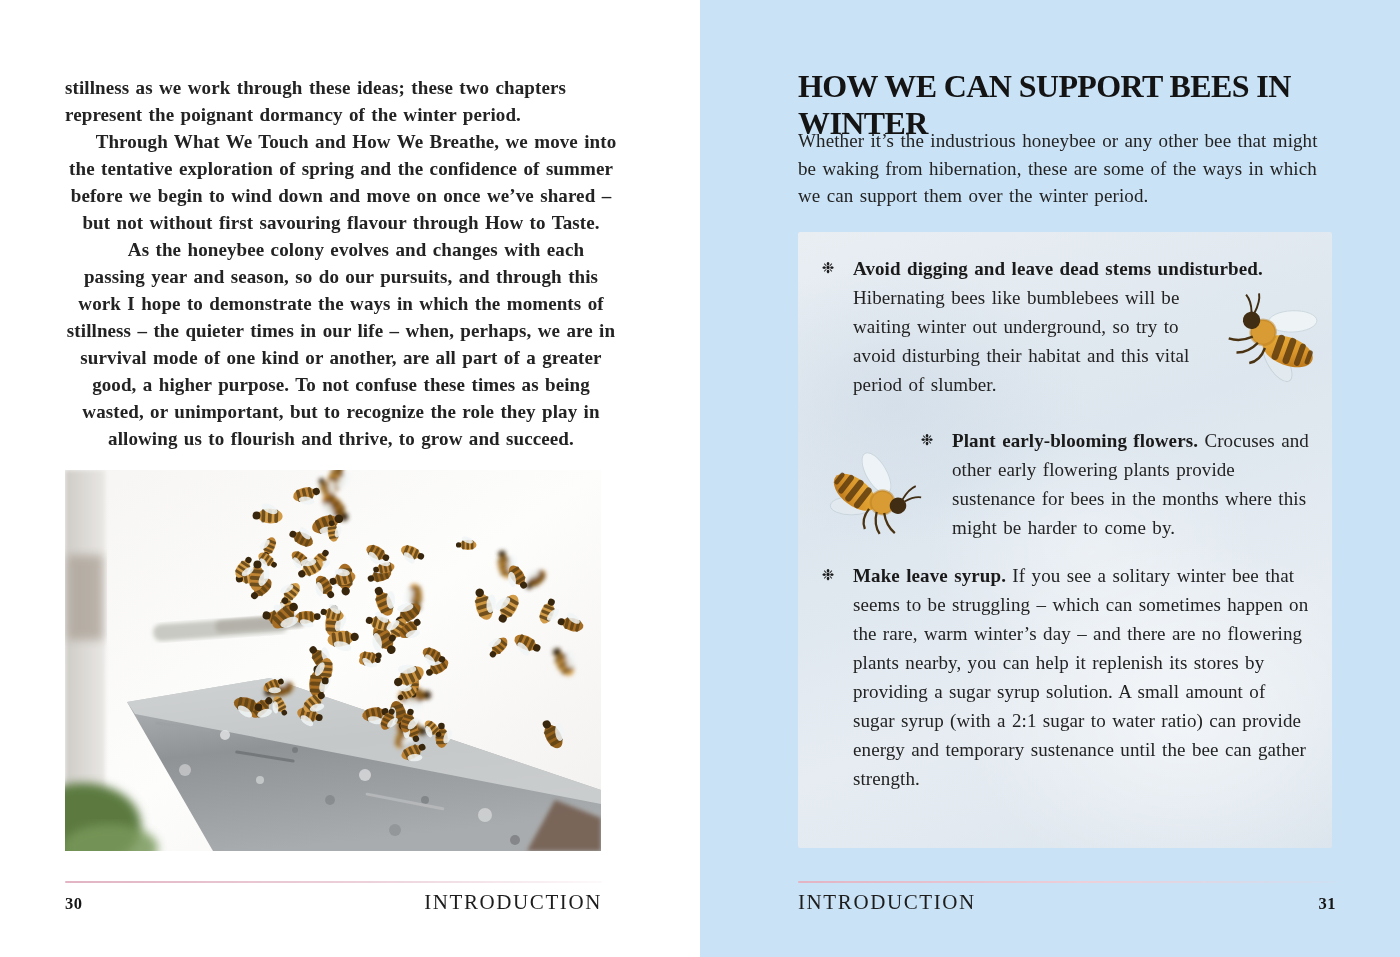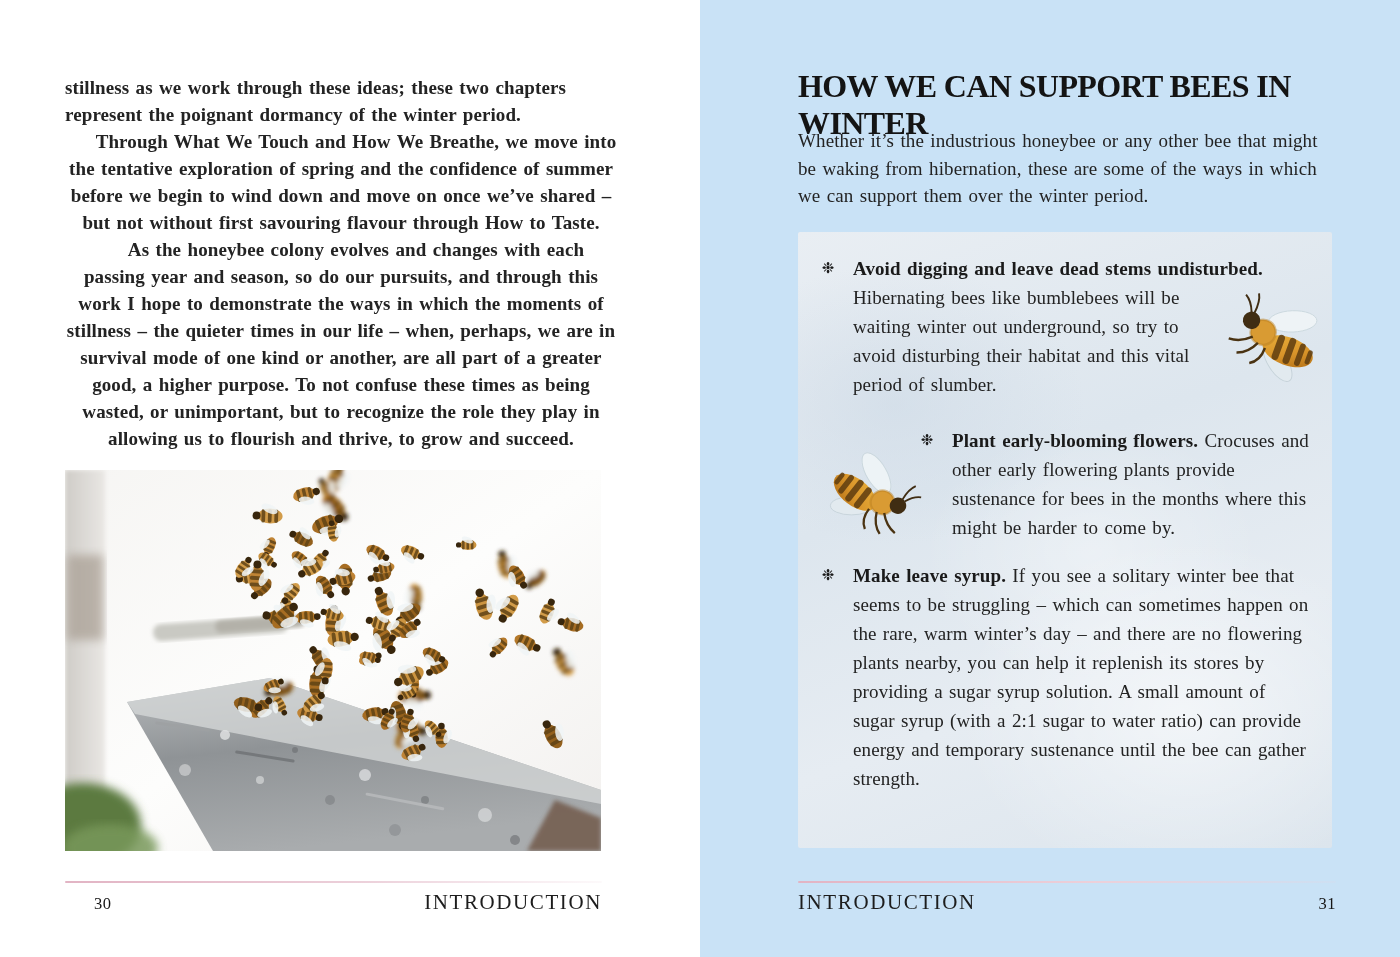--- a/index.html
+++ b/index.html
@@ -19,21 +19,21 @@
   .photo-fig svg{display:block;}
 
   
   .page-footer{position:absolute;top:881px;}
   .page-left .page-footer{left:65px;width:537px;}
   .page-right .page-footer{left:98px;width:538px;}
   .footer-rule{height:2px;border-radius:1px;
     background:linear-gradient(90deg,#e2b4c4 0%,#ecd0da 55%,rgba(236,208,218,0.12) 100%);}
   .footer-row{display:flex;justify-content:space-between;align-items:baseline;margin-top:7px;}
   .footer-section{font-size:21px;letter-spacing:1.6px;color:#1d1d1d;}
-  .footer-pagenum{font-size:16.5px;font-weight:400;color:#161616;letter-spacing:0.5px;margin-left:29px;}
+  .footer-pagenum{font-size:16.5px;font-weight:700;color:#161616;letter-spacing:0.5px;}
 
   
   .rp-heading{position:absolute;left:98px;top:68px;margin:0;width:560px;
               font-size:32px;font-weight:700;letter-spacing:-0.6px;color:#141414;}
   .rp-intro{position:absolute;left:98px;top:127px;width:540px;margin:0;
             font-size:19px;line-height:27.5px;word-spacing:1.5px;letter-spacing:0.1px;}
 
   .tips-card{position:absolute;left:98px;top:232px;width:534px;height:616px;border-radius:2px;
     background:
       radial-gradient(ellipse 60% 40% at 72% 78%, rgba(255,255,255,0.55), rgba(255,255,255,0) 70%),

